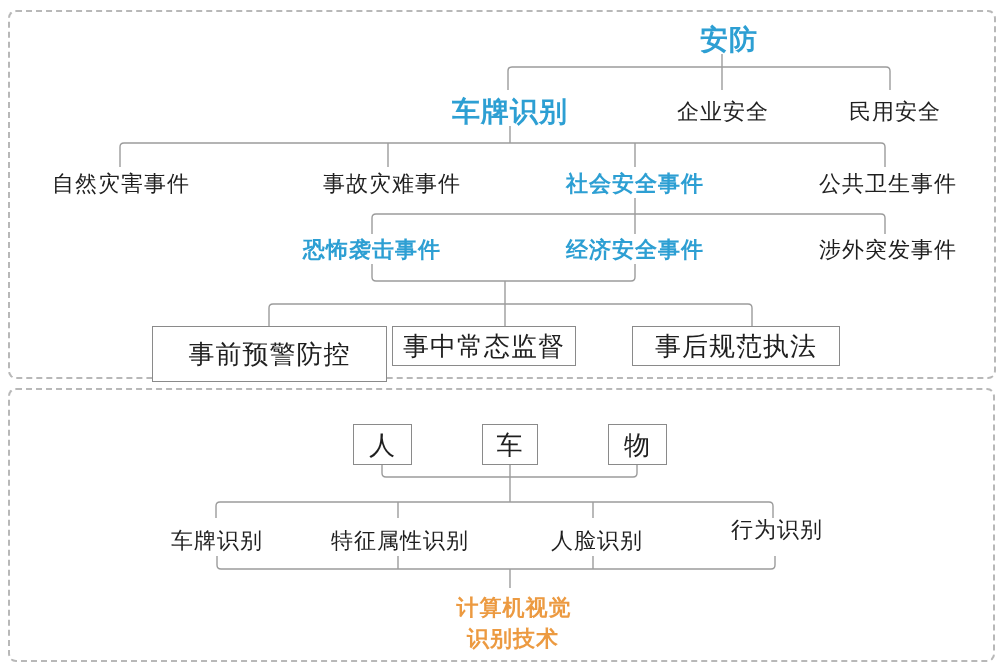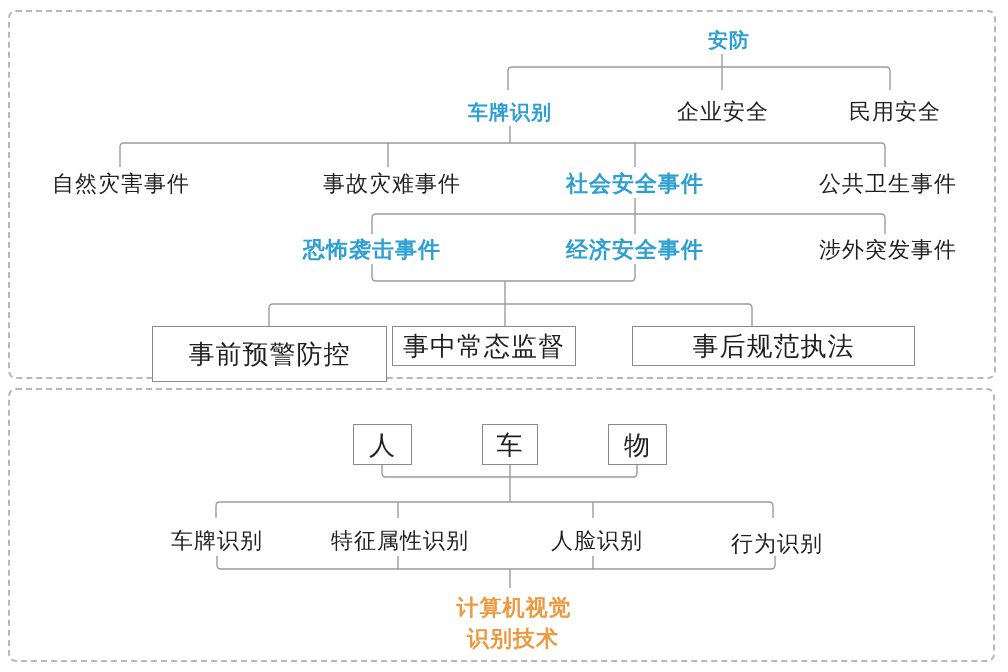--- a/index.html
+++ b/index.html
@@ -22,21 +22,21 @@
   }
   #panel-top{left:8px;top:10px;width:988px;height:369px;}
   #panel-bottom{left:8px;top:388px;width:987px;height:274px;}
   svg.wires{position:absolute;left:0;top:0;width:1008px;height:672px;pointer-events:none;}
   .lbl{
     position:absolute;transform:translate(-50%,-50%);
     white-space:nowrap;font-size:22px;line-height:1;letter-spacing:1px;
     color:var(--ink);
   }
   .lbl.blue{color:var(--accent-blue);font-weight:bold;}
-  .lbl.big{font-size:20px;}
+  .lbl.big{font-size:28px;}
   .lbl.orange{color:var(--accent-orange);font-weight:bold;}
   .nodebox{
     position:absolute;box-sizing:border-box;border:1.5px solid var(--box-border);
     background:#fff;display:flex;align-items:center;justify-content:center;
     font-size:26px;letter-spacing:1px;line-height:1;color:var(--ink);
   }
 </style>
 </head>
 <body>
 
@@ -86,27 +86,27 @@
   <div class="lbl" style="left:392px;top:184px;">事故灾难事件</div>
   <div class="lbl blue" style="left:635px;top:184px;">社会安全事件</div>
   <div class="lbl" style="left:888px;top:184px;">公共卫生事件</div>
 
   <div class="lbl blue" style="left:372px;top:250px;">恐怖袭击事件</div>
   <div class="lbl blue" style="left:635px;top:250px;">经济安全事件</div>
   <div class="lbl" style="left:888px;top:250px;">涉外突发事件</div>
 
   <div class="nodebox" style="left:152px;top:326px;width:235px;height:56px;">事前预警防控</div>
   <div class="nodebox" style="left:392px;top:326px;width:184px;height:40px;">事中常态监督</div>
-  <div class="nodebox" style="left:632px;top:326px;width:283px;height:40px;">事后规范执法</div>
+  <div class="nodebox" style="left:632px;top:326px;width:208px;height:40px;">事后规范执法</div>
 
   <div class="nodebox" style="left:353px;top:424px;width:59px;height:41px;">人</div>
   <div class="nodebox" style="left:482px;top:424px;width:56px;height:41px;">车</div>
   <div class="nodebox" style="left:608px;top:424px;width:59px;height:41px;">物</div>
 
   <div class="lbl" style="left:217px;top:541px;">车牌识别</div>
   <div class="lbl" style="left:400px;top:541px;">特征属性识别</div>
   <div class="lbl" style="left:597px;top:541px;text-align:right;">人脸识别</div>
-  <div class="lbl" style="left:777px;top:544px;">行为识别</div>
+  <div class="lbl" style="left:777px;top:530px;">行为识别</div>
 
   <div class="lbl orange" style="left:514px;top:608px;">计算机视觉</div>
   <div class="lbl orange" style="left:513px;top:639px;">识别技术</div>
 
 </div>
 
 </body></html>

